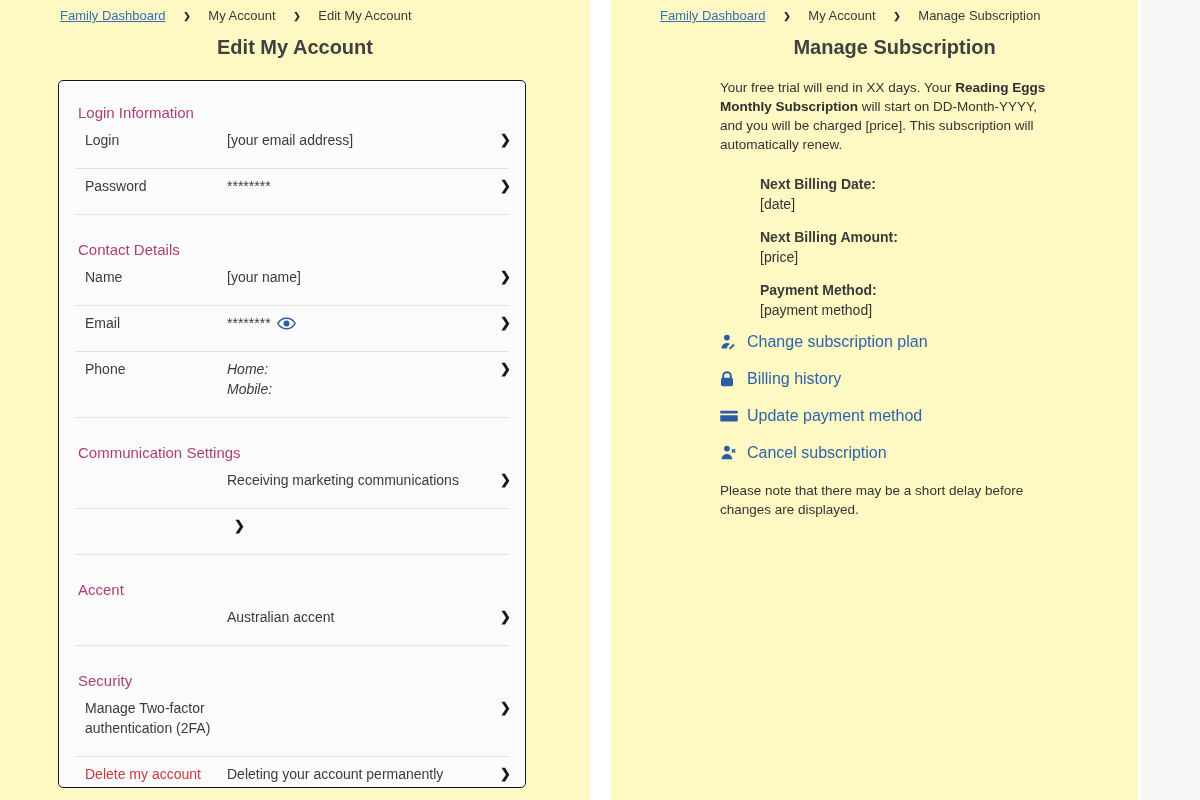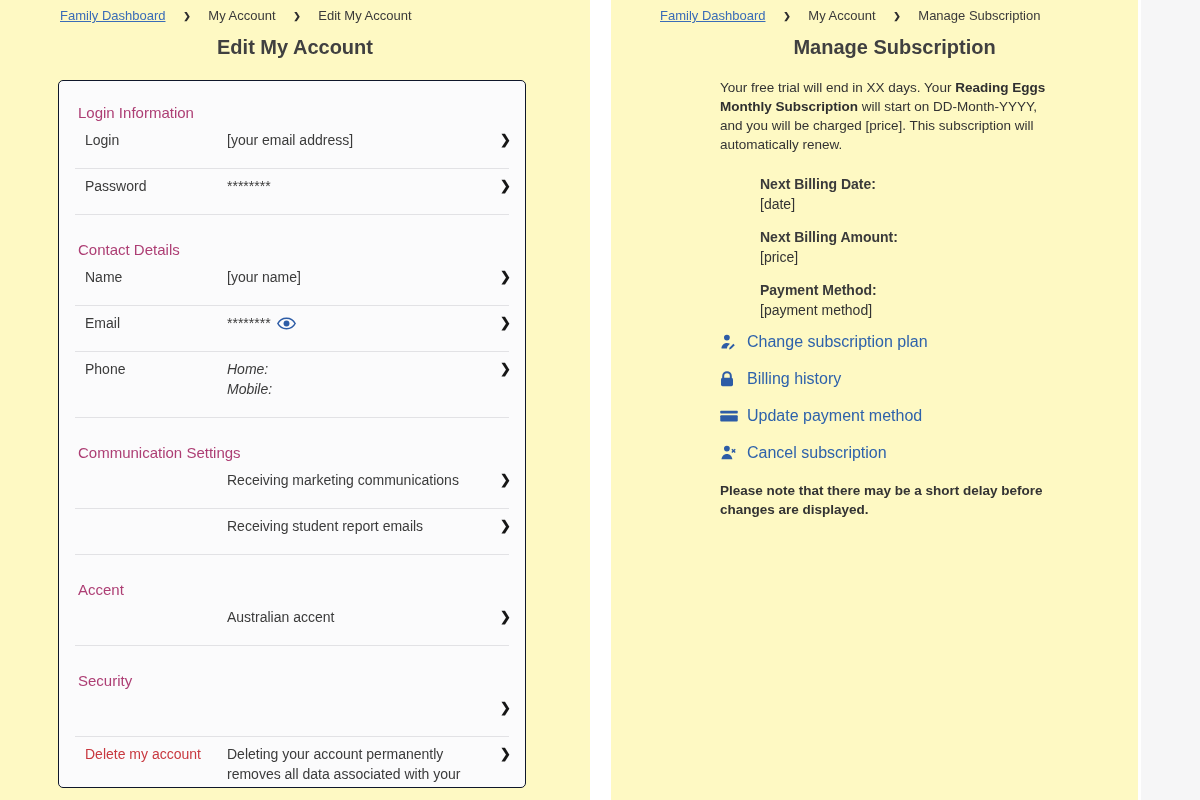--- a/index.html
+++ b/index.html
@@ -82,21 +82,21 @@
   .billing { margin-top:20px;margin-left:40px; }
   .billing-group { margin-bottom:13px; line-height:20px; font-size:14px; }
   .billing-group .b-label { font-weight:700; color:#3a3a3a; }
   .links { margin-top:13px; }
   .link-item {
     display:flex; align-items:center; height:17px; margin-bottom:20px;
     cursor:pointer;
   }
   .link-item .icon { flex:none; width:19px; height:17px; margin-right:8px; display:flex; align-items:center; }
   .link-item .link-label { font-size:16px; color:#2e62ab; }
-  .note { margin-top:12px; width:346px;font-weight:bold; }
+  .note { margin-top:12px; width:346px; }
 </style>
 </head>
 <body>
 
 <div class="panel panel-left">
 
   <div class="breadcrumb">
     <a>Family Dashboard</a>
     <span class="sep">❯</span>
     <span>My Account</span>
@@ -146,33 +146,33 @@
     </div>
 
     <h3 class="section-header">Communication Settings</h3>
     <div class="row">
       <span class="label"></span>
       <span class="value">Receiving marketing communications</span>
       <span class="chevron">❯</span>
     </div>
     <div class="row">
       <span class="label"></span>
-      <span class="value">Receiving student report emails</span>
       <span class="chevron">❯</span>
     </div>
 
     <h3 class="section-header">Accent</h3>
     <div class="row">
       <span class="label"></span>
       <span class="value">Australian accent</span>
       <span class="chevron">❯</span>
     </div>
 
     <h3 class="section-header">Security</h3>
     <div class="row">
+      <span class="label">Manage Two-factor authentication (2FA)</span>
       <span class="value"></span>
       <span class="chevron">❯</span>
     </div>
 
     <div class="row no-divider">
       <span class="label danger">Delete my account</span>
       <span class="value">
         <span class="wrap-limit">Deleting your account permanently removes all data associated with your account including any personal information and your children's program activity and progress. It cannot be reversed.</span>
       </span>
       <span class="chevron">❯</span>

